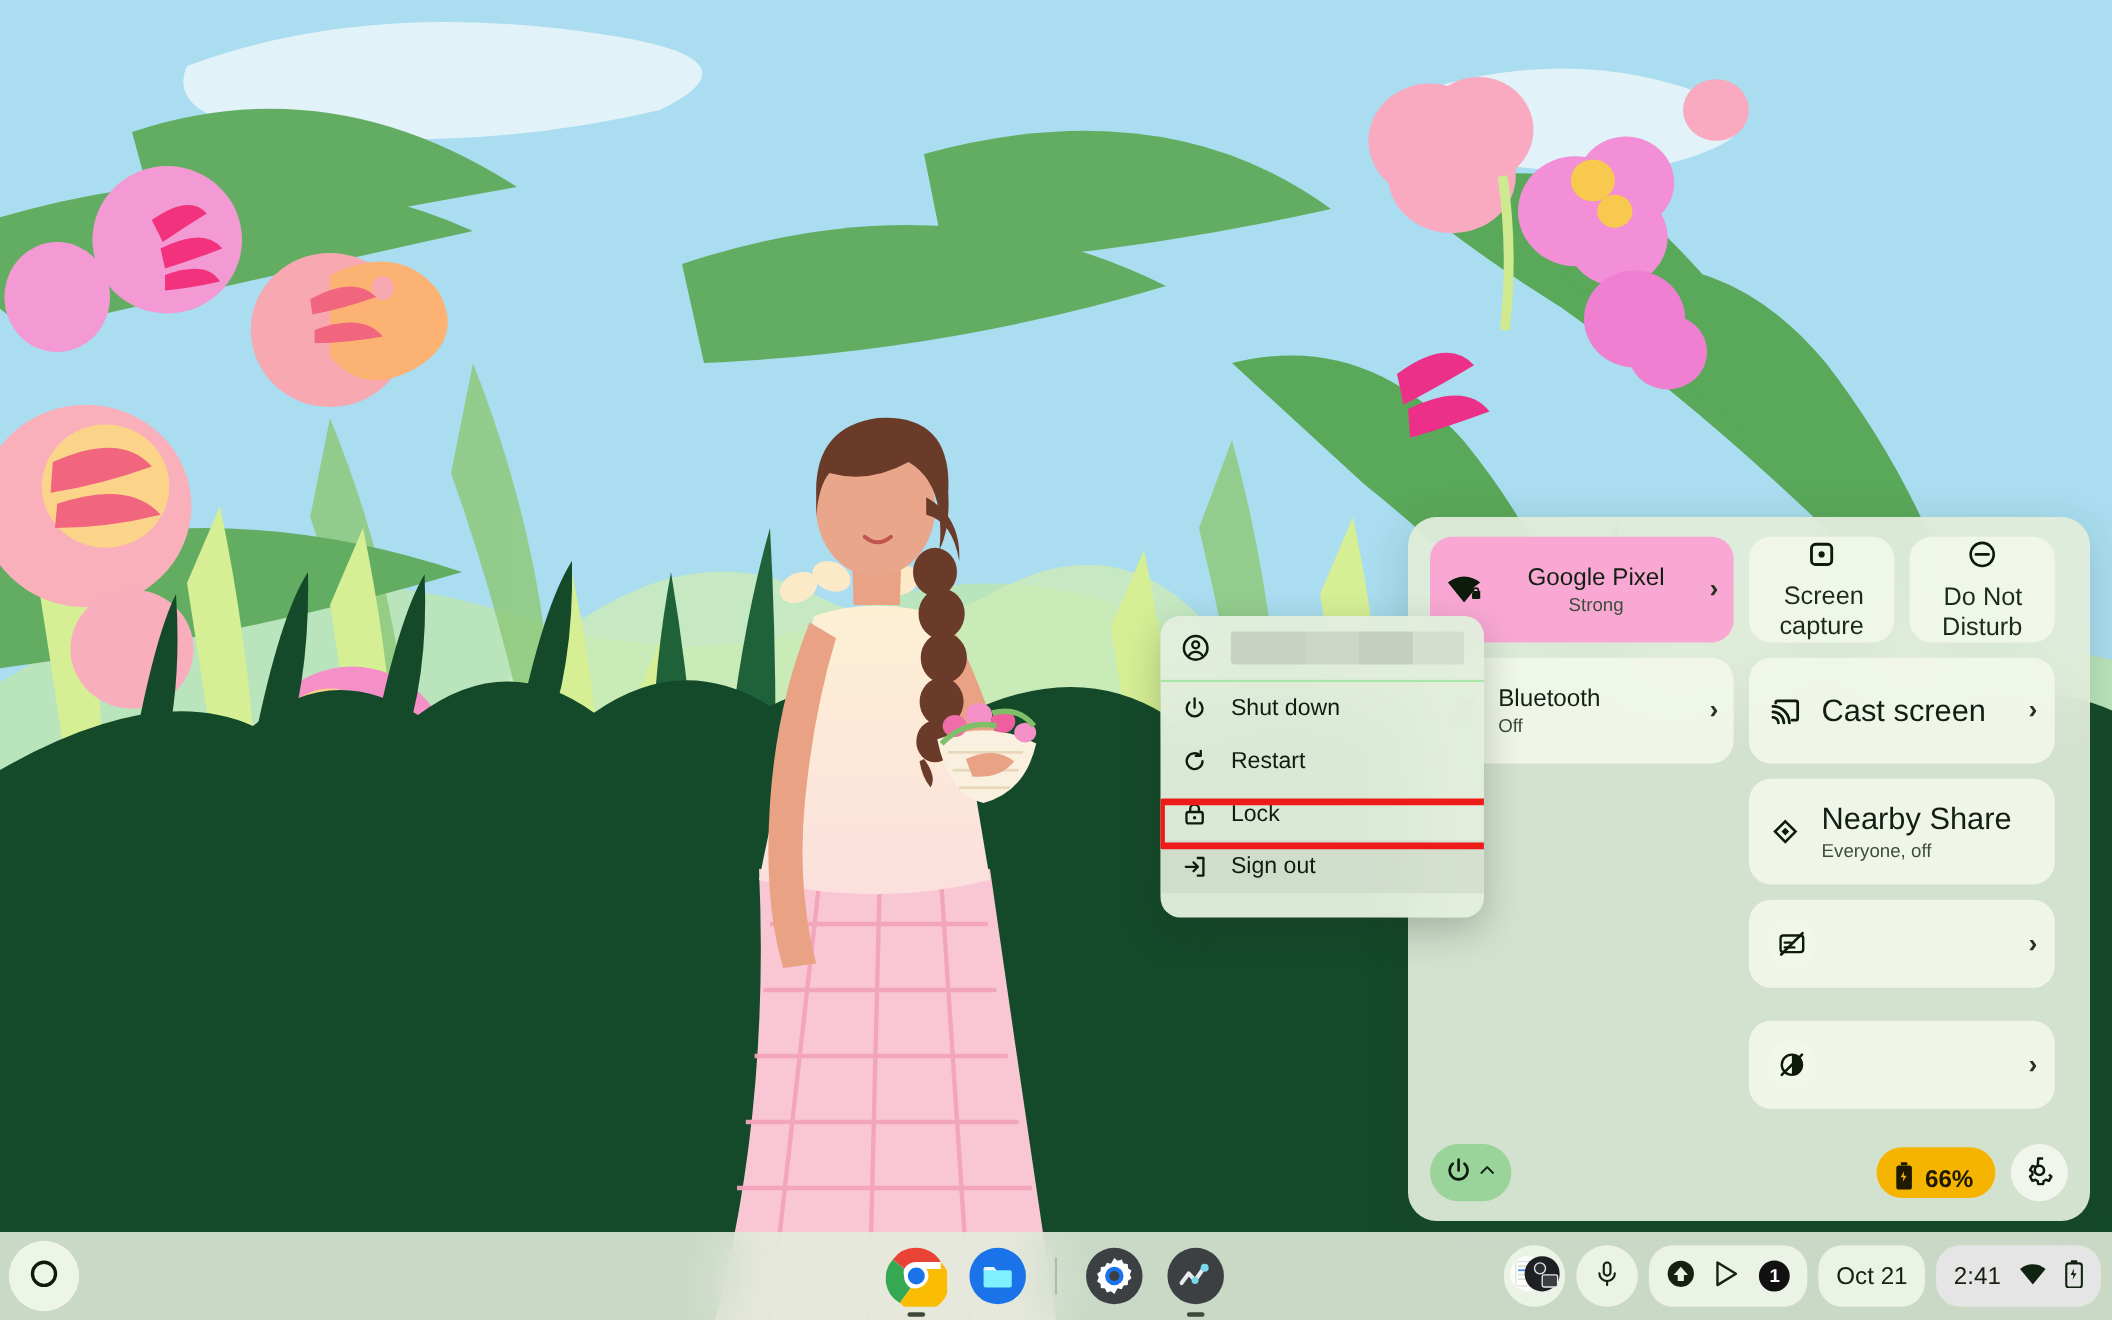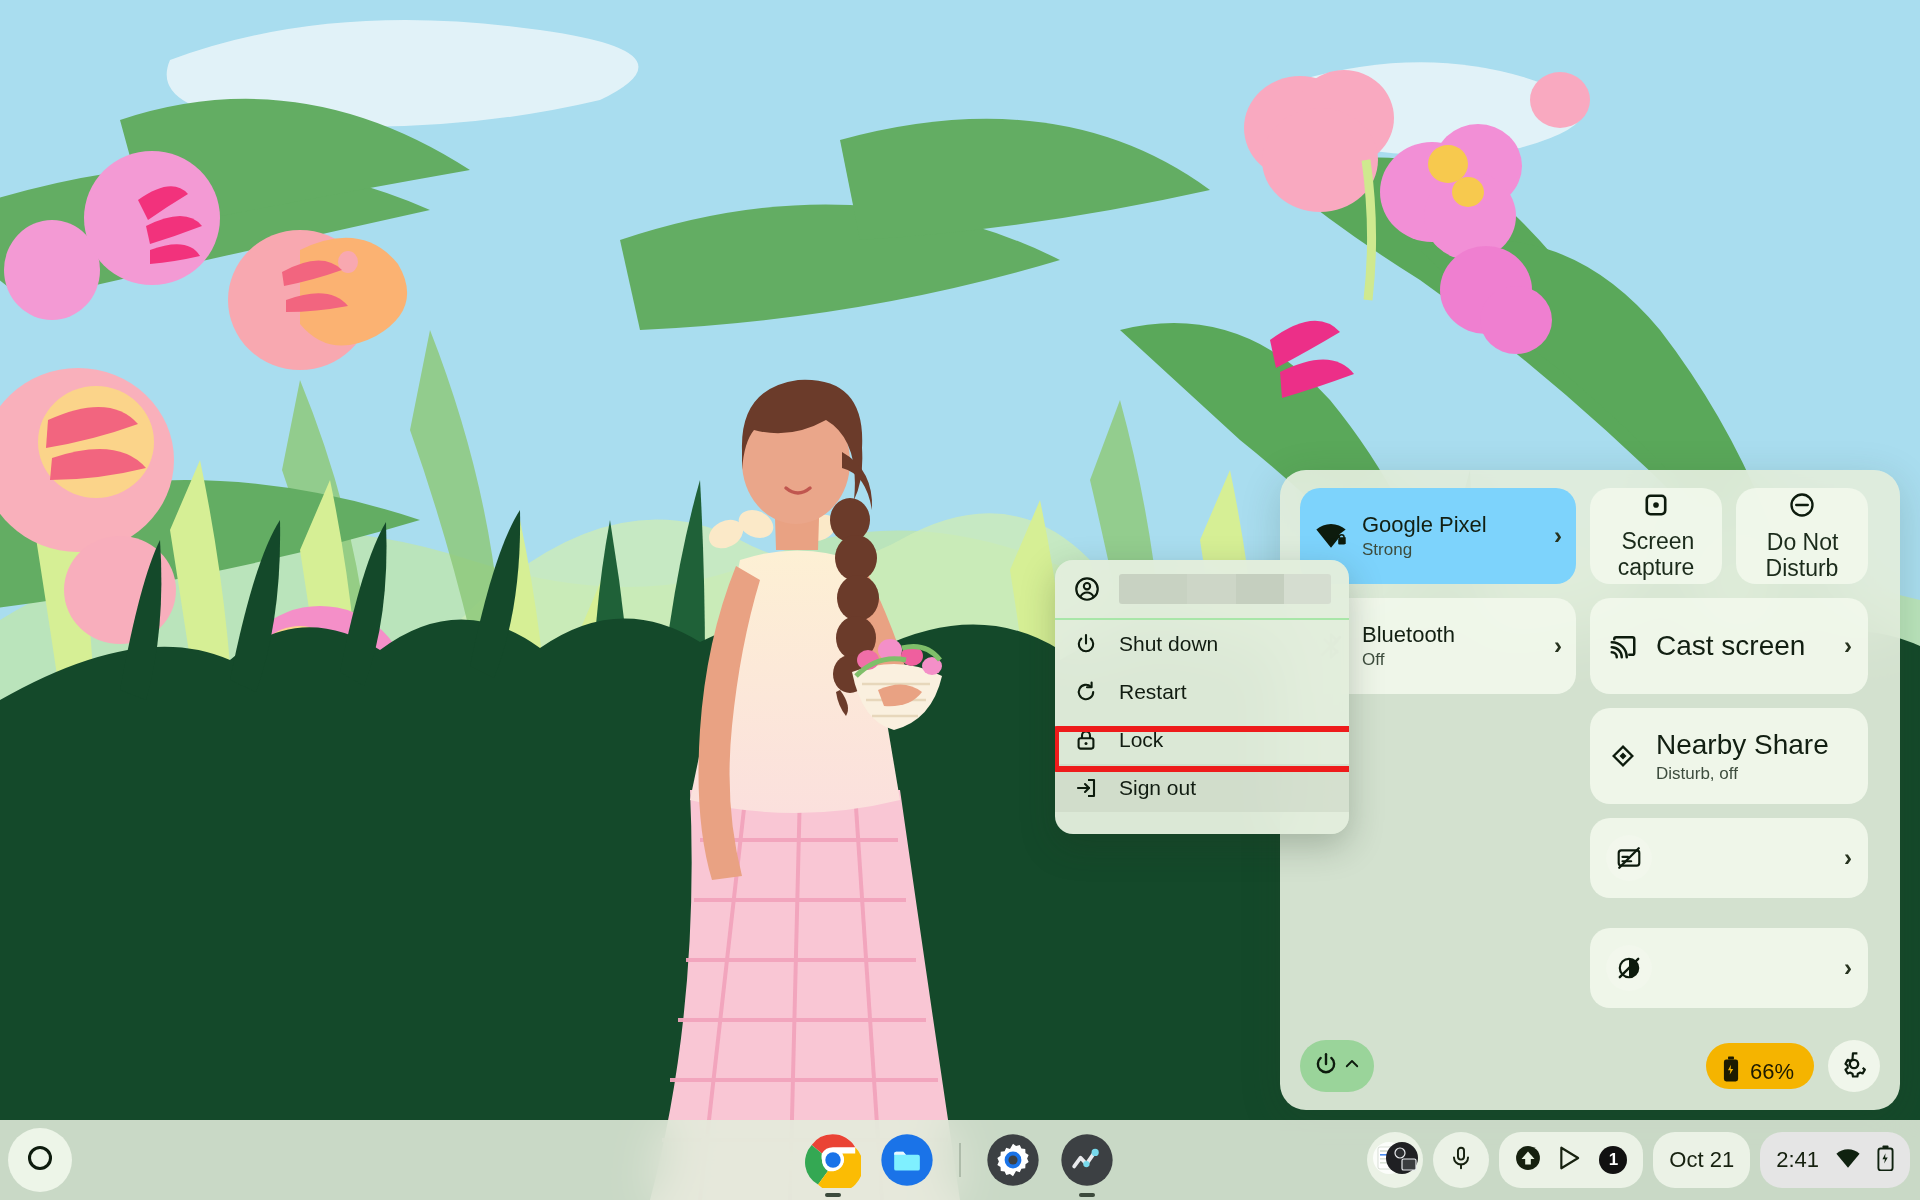--- a/index.html
+++ b/index.html
@@ -29,21 +29,22 @@
   .tile {
     background:rgba(241,247,236,0.92);
     border-radius:20px;
     position:relative;
   }
   .tile-wide {
     flex:0 0 276px; height:96px;
     display:flex; align-items:center; padding:0 14px; gap:14px;
   }
   .tile-feature {
-    background:#7dd3fc;
+    background:#f9a8d4;
+    text-align:center;
   }
   .tile-sq {
     flex:0 0 132px; height:96px;
     display:flex; flex-direction:column; align-items:center; justify-content:center; gap:6px;
   }
   .tile-lbl { font-size:23px; color:#1b2b1b; line-height:1.15; text-align:right; }
   .tile-title { font-size:22px; color:#121f12; font-weight:500; line-height:1.2; }
   .tile-sub { font-size:17px; color:#3d4c3d; line-height:1.2; margin-top:2px; }
   .tile-ico { flex:0 0 34px; display:flex; align-items:center; justify-content:center; }
   .tile-text { flex:1; min-width:0; }
@@ -74,21 +75,21 @@
     width:74px; height:52px; border-radius:26px;
     background:#9ad49a;
     display:flex; align-items:center; justify-content:center; gap:4px;
     cursor:pointer;
   }
   #batt-badge {
     margin-left:auto;
     height:46px; padding:12px 20px 0 16px; border-radius:23px;
     background:#f5b400;
     display:flex; align-items:center; gap:10px;
-    font-size:22px; color:#1d1a00; font-weight:400;
+    font-size:22px; color:#1d1a00; font-weight:700;
   }
   #settings-btn {
     margin-left:14px;
     width:52px; height:52px; border-radius:50%;
     background:rgba(241,247,236,0.95);
     display:flex; align-items:center; justify-content:center;
     cursor:pointer;
   }
 
   
@@ -444,21 +445,21 @@
 
     <div class="tile tile-cast">
       <span class="tile-ico">
         <svg width="28" height="28" viewBox="0 0 24 24">
             <path d="M12 4l8 8-8 8-8-8z" stroke="#0d1b0d" stroke-width="2" fill="none"></path>
             <path d="M9 12l3-3 3 3-3 3z" fill="#0d1b0d"></path>
           </svg>
       </span>
       <span class="tile-text">
         <div class="tile-title">Nearby Share</div>
-        <div class="tile-sub">Disturb, off</div>
+        <div class="tile-sub">Everyone, off</div>
       </span>
     </div>
   </div>
 
   <div class="qs-row">
     <div class="tile tile-wide" style="visibility:hidden"></div>
     <div class="tile tile-acc">
       <span class="acc-circle">
         <svg width="26" height="26" viewBox="0 0 24 24">
             <rect x="2.5" y="5" width="19" height="14" rx="2.4" stroke="#0d1b0d" stroke-width="2" fill="none"></rect>

